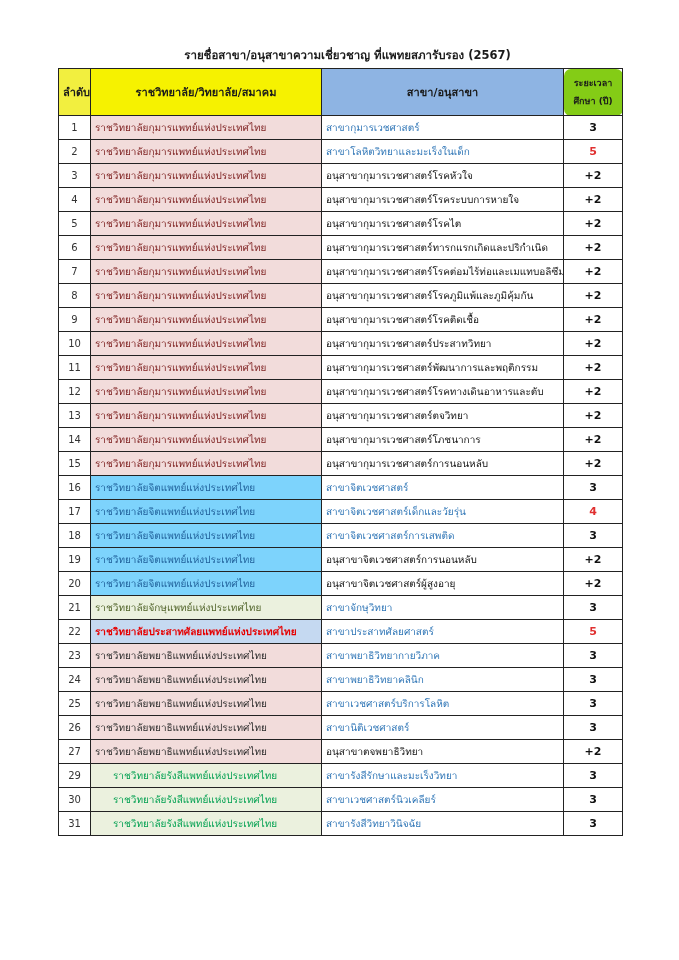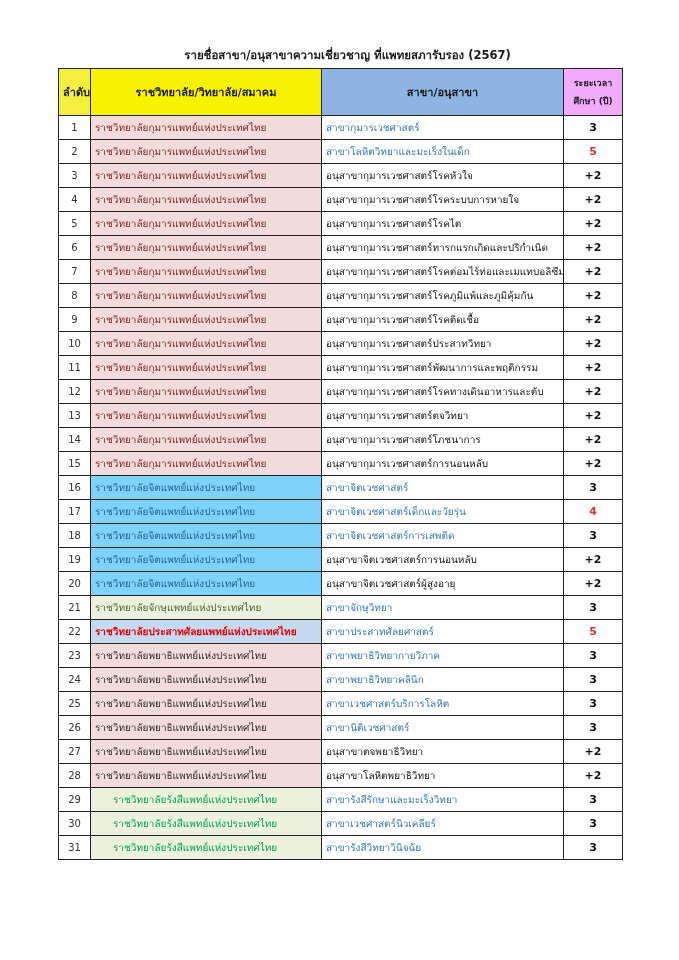--- a/index.html
+++ b/index.html
@@ -4,21 +4,21 @@
 <style>
   html, body { margin: 0; padding: 0; background: #ffffff; }
   body { width: 679px; height: 960px; position: relative; font-family: "DejaVu Sans", sans-serif; overflow: hidden; }
   .title { position: absolute; top: 46px; left: 8px; width: 679px; text-align: center; font-size: 11.5px; font-weight: bold; color: #1a1a1a; }
   table { position: absolute; top: 68px; left: 58px; width: 564px; border-collapse: collapse; table-layout: fixed; }
   td, th { border: 1.3px solid #222; padding: 0 4px; height: 23px; font-size: 10.5px; white-space: nowrap; overflow: hidden; }
   th { height: 46px; font-weight: bold; font-size: 11px; color: #1a1a1a; }
   th.h-idx { background: #f2ef3f; }
   th.h-col { background: #f6f200; }
   th.h-sub { background: #8eb4e3; }
-  th.h-dur { background: #f0abfc; font-size: 9px; line-height: 18px; }
+  th.h-dur { background: #84cc16; font-size: 9px; line-height: 18px; border-radius: 7px; }
   td.idx { text-align: center; color: #333; font-size: 10px; }
   td.col { font-size: 10px; }
   td.sub { font-size: 10px; }
   td.dur { text-align: center; font-weight: bold; font-size: 11px; }
   .bg-pink { background: #f2dcdb; }
   .bg-lblue { background: #7dd3fc; }
   .bg-olive { background: #ebf1de; }
   .bg-mblue { background: #c5d9f1; }
   .bg-green { background: #ebf1de; }
   .c-maroon { color: #7b1c1c; }
@@ -212,26 +212,20 @@
         <td class="sub s-blue">สาขานิติเวชศาสตร์</td>
         <td class="dur d-black">3</td>
       </tr>
       <tr>
         <td class="idx">27</td>
         <td class="col bg-pink c-darkgray">ราชวิทยาลัยพยาธิแพทย์แห่งประเทศไทย</td>
         <td class="sub s-black">อนุสาขาตจพยาธิวิทยา</td>
         <td class="dur d-black">+2</td>
       </tr>
       <tr>
-        <td class="idx">28</td>
-        <td class="col bg-pink c-darkgray">ราชวิทยาลัยพยาธิแพทย์แห่งประเทศไทย</td>
-        <td class="sub s-black">อนุสาขาโลหิตพยาธิวิทยา</td>
-        <td class="dur d-black">+2</td>
-      </tr>
-      <tr>
         <td class="idx">29</td>
         <td class="col bg-green c-green">ราชวิทยาลัยรังสีแพทย์แห่งประเทศไทย</td>
         <td class="sub s-blue">สาขารังสีรักษาและมะเร็งวิทยา</td>
         <td class="dur d-black">3</td>
       </tr>
       <tr>
         <td class="idx">30</td>
         <td class="col bg-green c-green">ราชวิทยาลัยรังสีแพทย์แห่งประเทศไทย</td>
         <td class="sub s-blue">สาขาเวชศาสตร์นิวเคลียร์</td>
         <td class="dur d-black">3</td>

